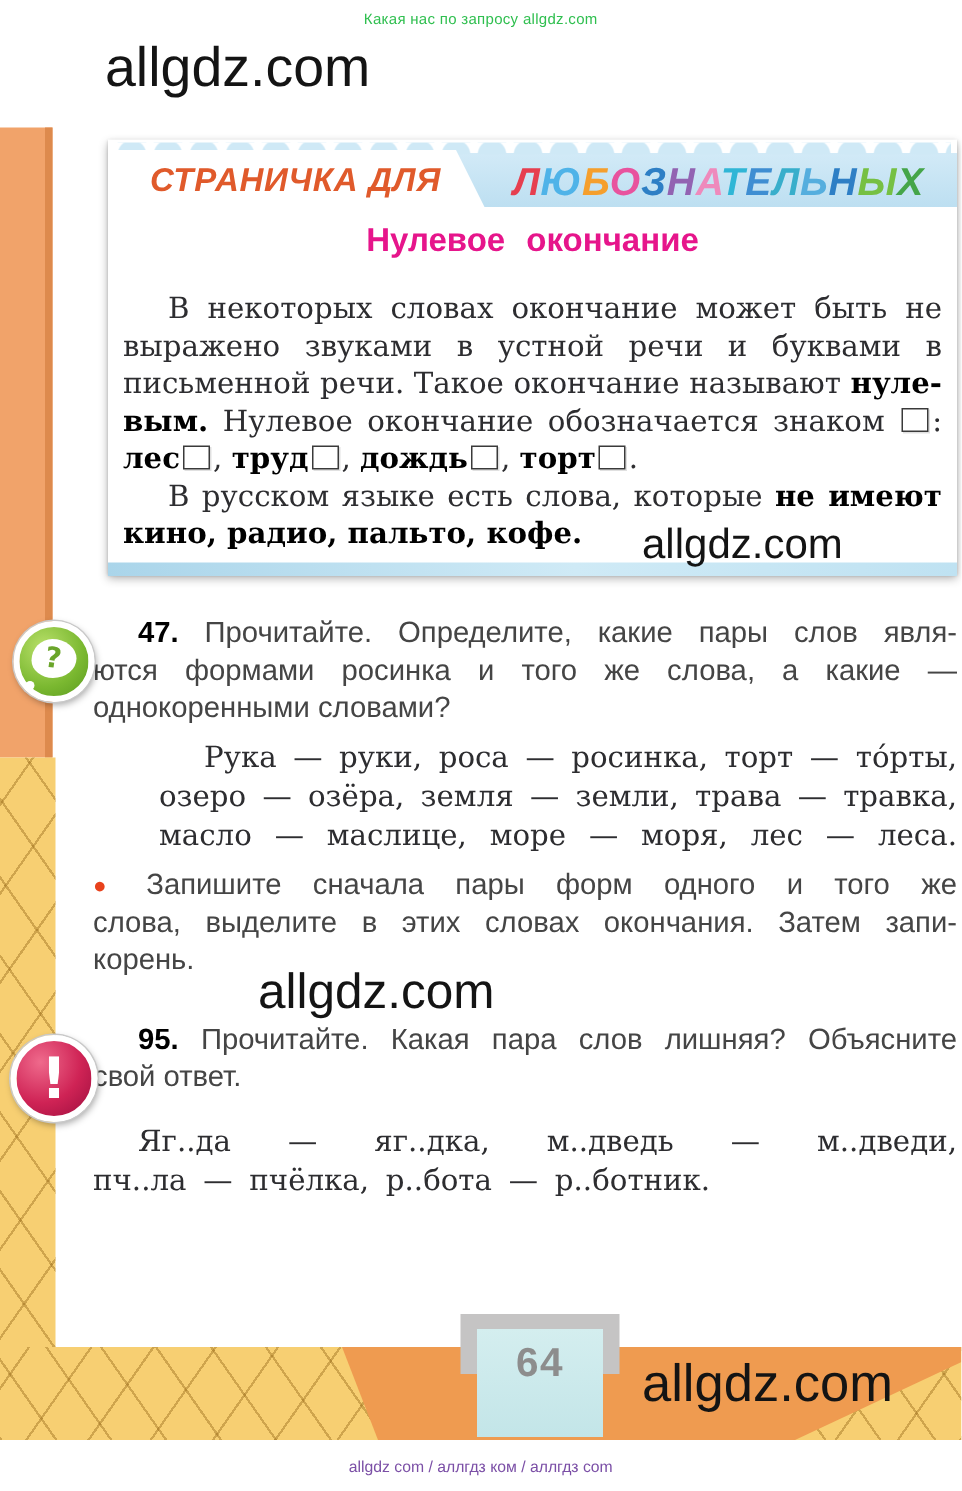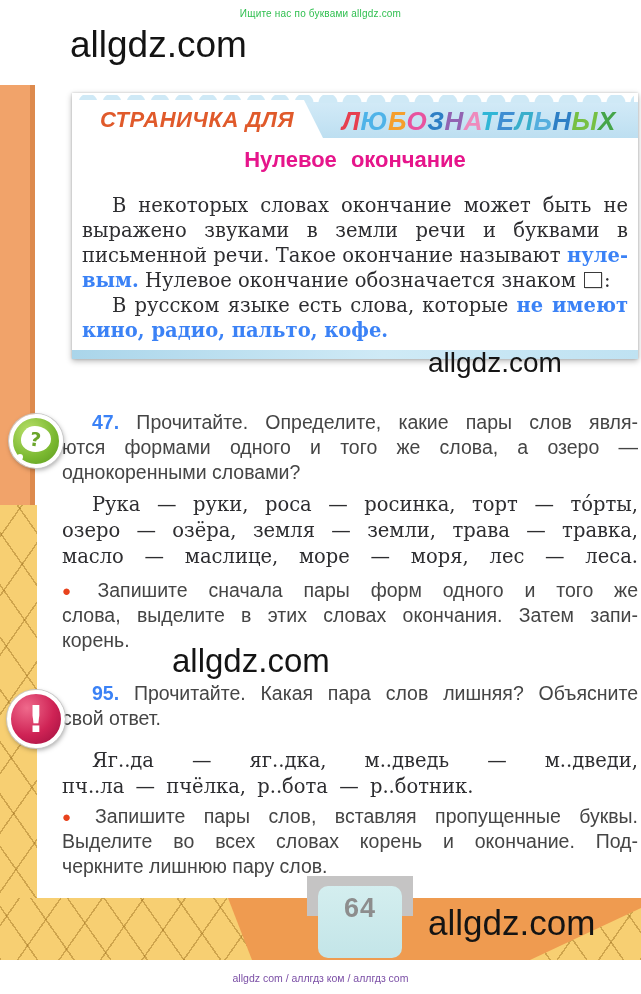--- a/index.html
+++ b/index.html
@@ -83,47 +83,47 @@
   .card .blue-strip{margin-top:7px;height:9px;background:linear-gradient(90deg,#aad5ea,#cfeaf6 55%,#bfe2f2);}
 
   
   .serif{font-family:"DejaVu Serif",serif;font-size:19.5px;line-height:25px;color:#2d2d30;}
   .sans{font-family:"Liberation Sans",sans-serif;font-size:19.5px;line-height:25px;color:#454545;}
   .block{margin:0;}
   .block .line{text-align:justify;text-align-last:justify;}
   .block .line:last-child{text-align-last:left;}
   .block.justify-all .line:last-child{text-align-last:justify;}
   .block.indent .line:first-child{text-indent:30px;}
-  .b{font-weight:bold;color:#3b82f6;}
+  .b{font-weight:bold;color:#000000;}
   .sq{display:inline-block;width:16px;height:14px;border:1.6px solid #3a3a3a;
       background:#fff;vertical-align:-1px;margin:0 2px;box-shadow:1px 1px 0 rgba(0,0,0,.12);}
   .bullet{color:var(--bullet-red,#e8421c);font-size:15px;margin-right:11px;vertical-align:1px;}
   .card .block{padding:0 10px;}
   .card .p1{margin-top:20px;}
   .exercises{position:absolute;left:62px;top:410px;width:576px;z-index:3;}
   .ex-head{margin-top:0;}
-  .ex-words{margin-top:7px;line-height:26px;}
+  .ex-words{margin-top:7px;line-height:26px;margin-left:44px;}
   .ex-bullet{margin-top:8px;}
   .ex95-head{margin-top:28px;}
   .ex95-words{margin-top:17px;line-height:26px;word-spacing:5px;}
   .ex95-bullet{margin-top:4px;}
 
   
   .tab-shadow{position:absolute;left:307px;top:876px;width:106px;height:40px;background:#c5c4c4;z-index:2;}
   .page-tab{
-    position:absolute;left:318px;top:886px;width:84px;height:72px;border-radius:10px;
+    position:absolute;left:318px;top:886px;width:84px;height:72px;border-radius:0;
     background:linear-gradient(var(--page-tab-cyan,#d4eeef),#c3e5e8);z-index:3;
     text-align:center;
   }
   .page-tab .num{margin-top:7px;font-size:27px;font-weight:bold;color:#8d8d8d;letter-spacing:1px;}
 </style>
 </head>
 <body>
 
-<div class="top-notice">Ищите нас по буквами allgdz.com</div>
+<div class="top-notice">Какая нас по запросу allgdz.com</div>
 <div class="wm wm-top">allgdz.com</div>
 
 <div class="strip-orange"></div>
 <div class="strip-yellow hatch"></div>
 
 <div class="m-icon q-icon">
   <div class="q-cloud">
       <span>?</span>
     </div>
   <div class="q-dot"></div>
@@ -133,35 +133,36 @@
   </div>
 
 <div class="card">
   <div class="banner">
     <div class="banner-label">СТРАНИЧКА ДЛЯ</div>
     <div class="banner-word"><span style="color: rgb(230, 63, 79);">Л</span><span style="color: rgb(79, 179, 232);">Ю</span><span style="color: rgb(245, 159, 45);">Б</span><span style="color: rgb(232, 83, 158);">О</span><span style="color: rgb(46, 127, 197);">З</span><span style="color: rgb(146, 99, 178);">Н</span><span style="color: rgb(238, 138, 188);">А</span><span style="color: rgb(48, 182, 214);">Т</span><span style="color: rgb(63, 142, 210);">Е</span><span style="color: rgb(56, 174, 203);">Л</span><span style="color: rgb(85, 174, 222);">Ь</span><span style="color: rgb(46, 127, 197);">Н</span><span style="color: rgb(118, 192, 67);">Ы</span><span style="color: rgb(69, 165, 73);">Х</span></div>
   </div>
   <div class="theory-title">Нулевое окончание</div>
   <div class="block serif indent p1">
       <div class="line"><span>В некоторых словах окончание может быть не</span></div>
-      <div class="line"><span>выражено звуками в земли речи и буквами в</span></div>
+      <div class="line"><span>выражено звуками в устной речи и буквами в</span></div>
       <div class="line"><span>письменной речи. Такое окончание называют </span><span class="b">нуле-</span></div>
       <div class="line"><span class="b">вым.</span><span> Нулевое окончание обозначается знаком </span><span class="sq"></span><span>:</span></div>
+      <div class="line"><span class="b">лес</span><span class="sq"></span><span>, </span><span class="b">труд</span><span class="sq"></span><span>, </span><span class="b">дождь</span><span class="sq"></span><span>, </span><span class="b">торт</span><span class="sq"></span><span>.</span></div>
     </div>
   <div class="block serif indent">
       <div class="line"><span>В русском языке есть слова, которые </span><span class="b">не имеют</span></div>
       <div class="line"><span class="b">кино, радио, пальто, кофе.</span></div>
     </div>
   <div class="blue-strip"></div>
 </div>
 
 <div class="exercises">
   <div class="block sans indent ex-head">
       <div class="line"><span class="b">47.</span><span> Прочитайте. Определите, какие пары слов явля-</span></div>
-      <div class="line"><span>ются формами одного и того же слова, а озеро —</span></div>
+      <div class="line"><span>ются формами росинка и того же слова, а какие —</span></div>
       <div class="line"><span>однокоренными словами?</span></div>
     </div>
   <div class="block serif indent justify-all ex-words">
       <div class="line"><span>Рука — руки, роса — росинка, торт — то́рты,</span></div>
       <div class="line"><span>озеро — озёра, земля — земли, трава — травка,</span></div>
       <div class="line"><span>масло — маслице, море — моря, лес — леса.</span></div>
     </div>
   <div class="block sans ex-bullet">
       <div class="line"><span class="bullet">●</span><span>Запишите сначала пары форм одного и того же</span></div>
       <div class="line"><span>слова, выделите в этих словах окончания. Затем запи-</span></div>
@@ -169,25 +170,20 @@
     </div>
 
   <div class="block sans indent ex95-head">
       <div class="line"><span class="b">95.</span><span> Прочитайте. Какая пара слов лишняя? Объясните</span></div>
       <div class="line"><span>свой ответ.</span></div>
     </div>
   <div class="block serif indent ex95-words">
       <div class="line"><span>Яг..да — яг..дка, м..дведь — м..дведи,</span></div>
       <div class="line"><span>пч..ла — пчёлка, р..бота — р..ботник.</span></div>
     </div>
-  <div class="block sans ex95-bullet">
-      <div class="line"><span class="bullet">●</span><span>Запишите пары слов, вставляя пропущенные буквы.</span></div>
-      <div class="line"><span>Выделите во всех словах корень и окончание. Под-</span></div>
-      <div class="line"><span>черкните лишнюю пару слов.</span></div>
-    </div>
 </div>
 
 <div class="wm wm-mid1">allgdz.com</div>
 <div class="wm wm-mid2">allgdz.com</div>
 
 <div class="bottom-band hatch">
   <div class="band-orange"></div>
 </div>
 <div class="tab-shadow"></div>
 <div class="page-tab">

